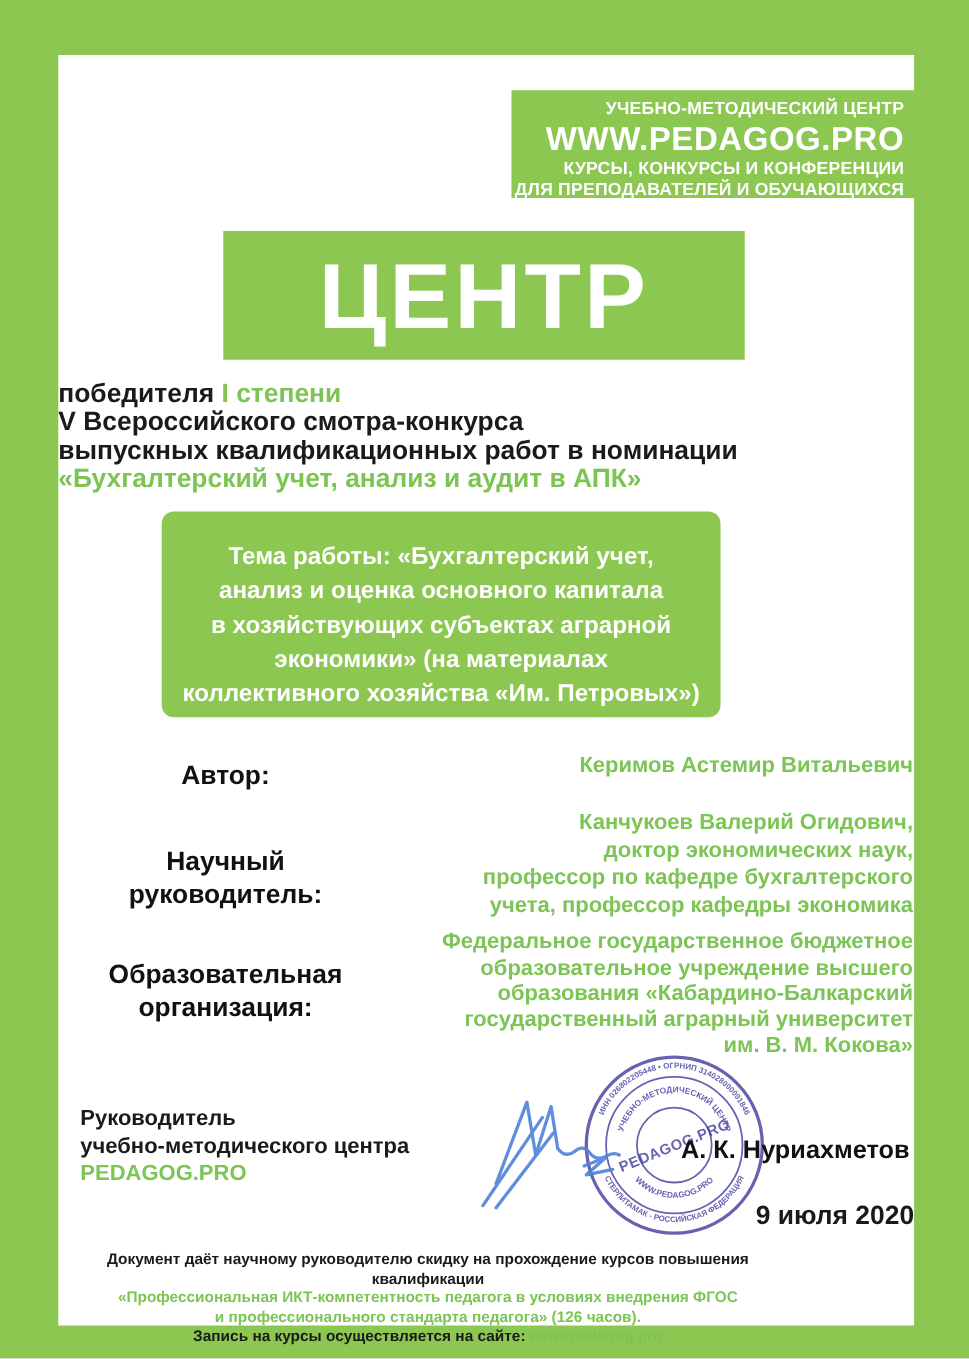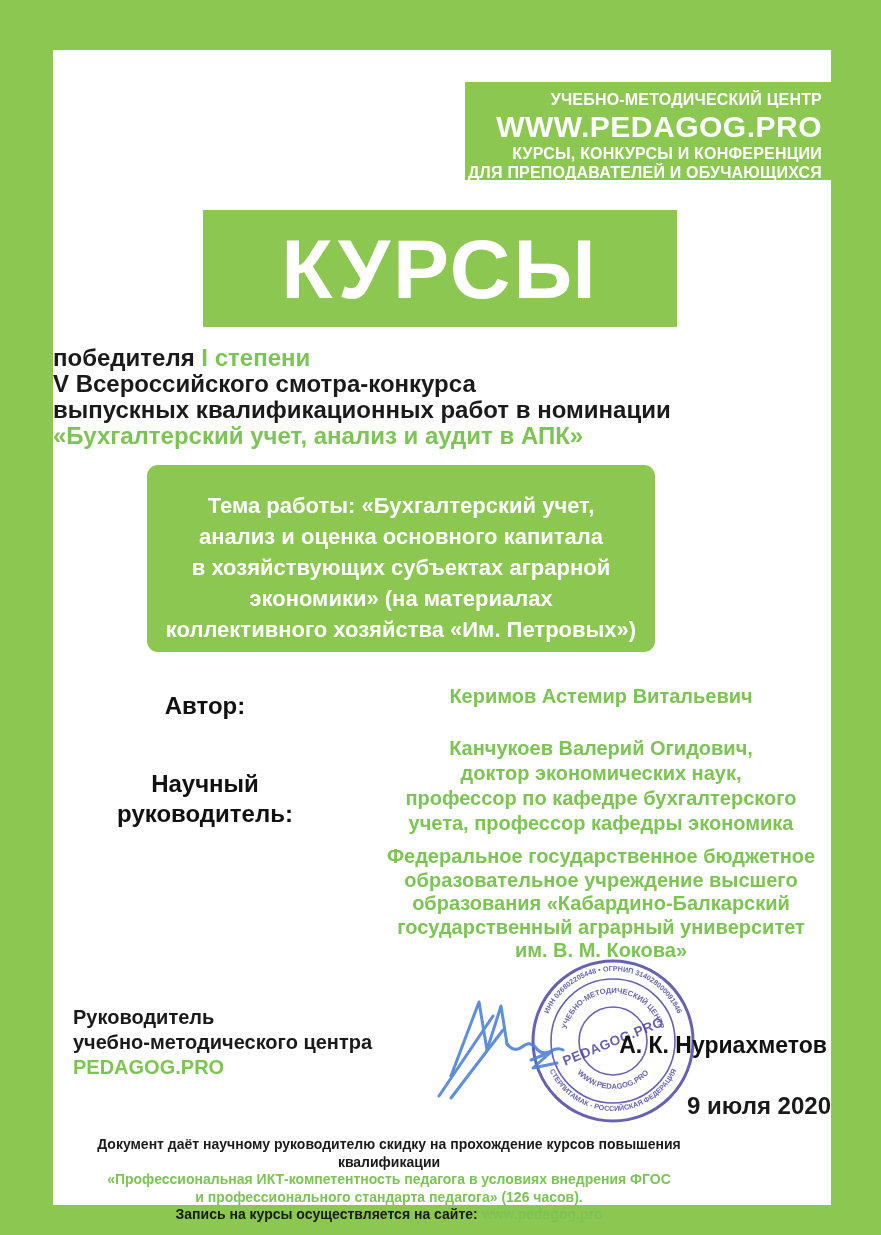--- a/index.html
+++ b/index.html
@@ -28,21 +28,21 @@
   .title-box .title{font-size:84px;color:#fff;letter-spacing:3px;line-height:1;}
 
   .subtitle{left:53px;top:345px;width:778px;font-size:24px;line-height:26px;text-align:left;}
 
   .theme-box{
     left:147px;top:465px;width:508px;height:187px;background:#8cc751;color:#fff;
     font-size:22px;line-height:31px;text-align:center;padding-top:25px;box-sizing:border-box;
   }
 
   .field-label{width:270px;left:70px;font-size:24px;line-height:30px;text-align:center;color:#111;}
-  .field-value{width:458px;left:372px;font-size:20px;text-align:center;color:#7cc454;}
+  .field-value{width:458px;left:372px;font-size:20px;text-align:right;color:#7cc454;}
   .fv1{top:684px;line-height:24px;}
   .fl1{top:691px;}
   .fv2{top:736px;line-height:25px;}
   .fl2{top:769px;}
   .fv3{top:845px;line-height:23.5px;}
   .fl3{top:872px;}
 
   .sig-role{left:73px;top:1005px;width:340px;font-size:20px;line-height:25px;}
   .sig-name{left:598px;top:1032px;width:250px;font-size:23px;text-align:center;z-index:6;color:#111;}
   .date-line{left:53px;top:1092px;width:778px;font-size:24px;text-align:right;}
@@ -59,21 +59,21 @@
   <div class="sheet"></div>
 
   <div class="abs header-box">
     <div class="h-small">УЧЕБНО-МЕТОДИЧЕСКИЙ ЦЕНТР</div>
     <div class="h-big">WWW.PEDAGOG.PRO</div>
     <div class="h-small">КУРСЫ, КОНКУРСЫ И КОНФЕРЕНЦИИ</div>
     <div class="h-small">ДЛЯ ПРЕПОДАВАТЕЛЕЙ И ОБУЧАЮЩИХСЯ</div>
   </div>
 
   <div class="abs title-box">
-    <div class="title">КУРСЫ</div>
+    <div class="title">ЦЕНТР</div>
   </div>
 
   <div class="abs subtitle">
     <div><span>победителя </span><span class="green-txt">I степени</span></div>
     <div>V Всероссийского смотра-конкурса</div>
     <div>выпускных квалификационных работ в номинации</div>
     <div class="green-txt">«Бухгалтерский учет, анализ и аудит в АПК»</div>
   </div>
 
   <div class="abs theme-box pre">Тема работы: «Бухгалтерский учет,
@@ -85,20 +85,22 @@
   <div class="abs field-label fl1 pre">Автор:</div>
   <div class="abs field-value fv1 pre">Керимов Астемир Витальевич</div>
 
   <div class="abs field-label fl2 pre">Научный
 руководитель:</div>
   <div class="abs field-value fv2 pre">Канчукоев Валерий Огидович,
 доктор экономических наук,
 профессор по кафедре бухгалтерского
 учета, профессор кафедры экономика</div>
 
+  <div class="abs field-label fl3 pre">Образовательная
+организация:</div>
   <div class="abs field-value fv3 pre">Федеральное государственное бюджетное
 образовательное учреждение высшего
 образования «Кабардино-Балкарский
 государственный аграрный университет
 им. В. М. Кокова»</div>
 
   <div class="abs sig-role">
     <div>Руководитель</div>
     <div>учебно-методического центра</div>
     <div class="green-txt">PEDAGOG.PRO</div>

